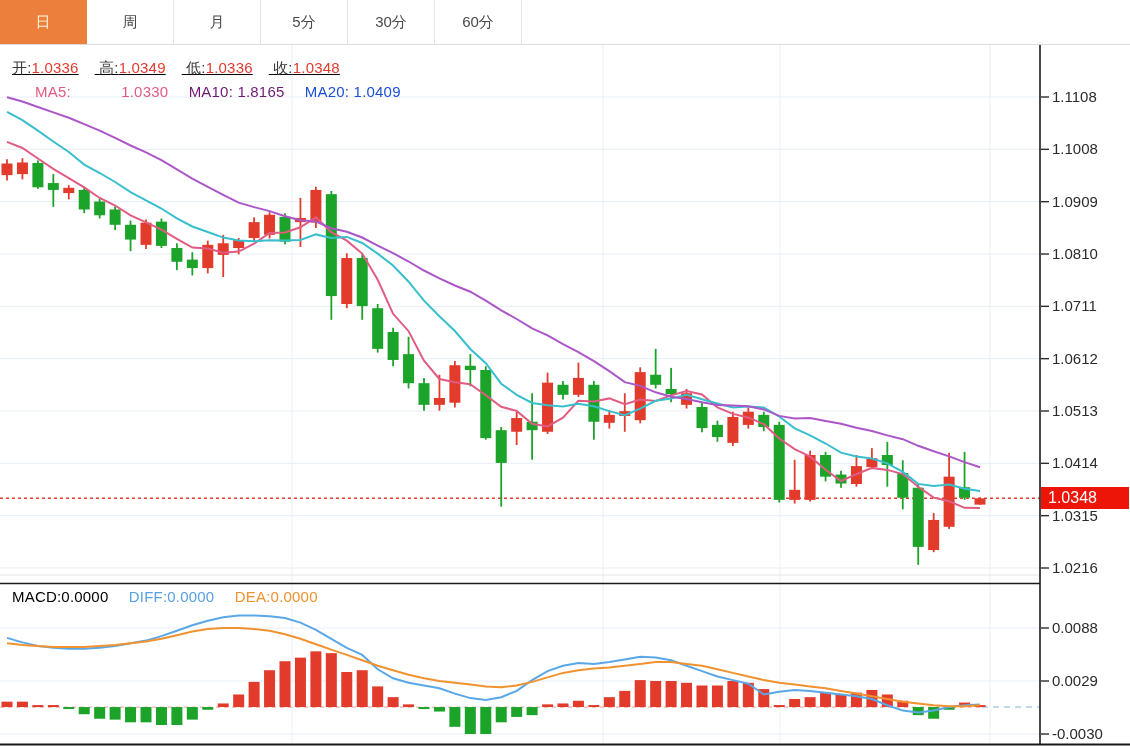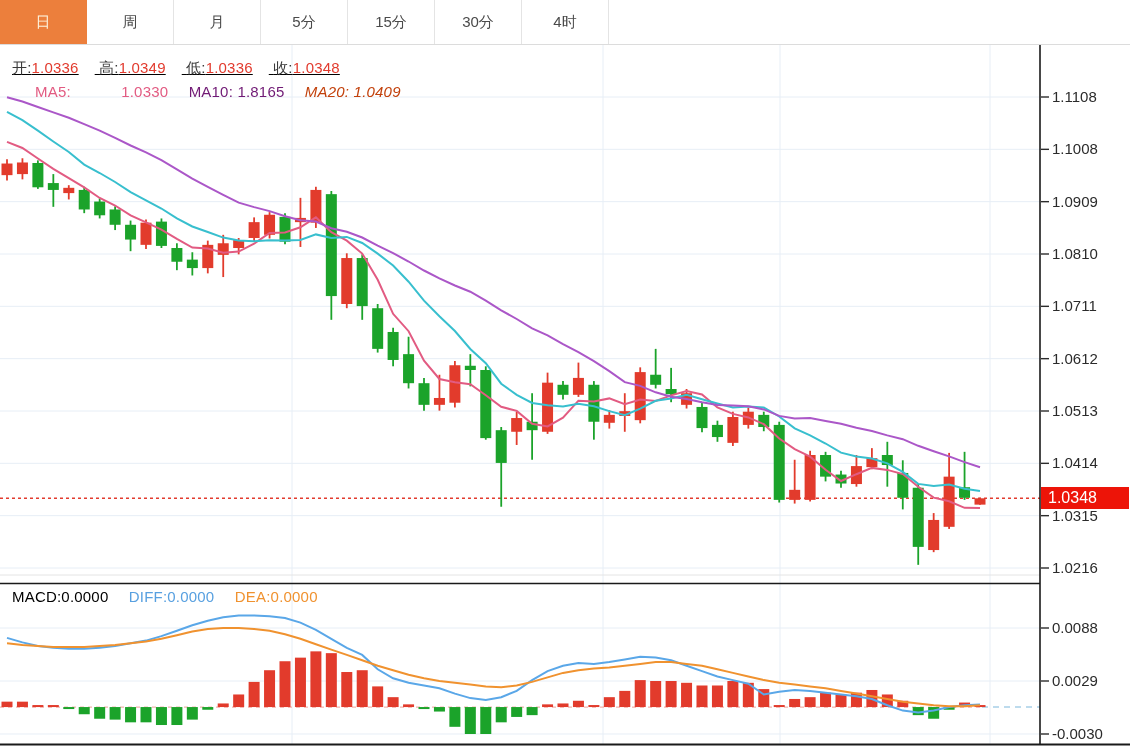--- a/index.html
+++ b/index.html
@@ -10,39 +10,38 @@
   .tab{width:87px;height:44px;line-height:44px;text-align:center;font-size:15px;color:#4a4a4a;
        border-right:1px solid #e4e4e4;box-sizing:border-box;background:#fff;cursor:pointer;}
   .tab.selected{background:#ec7f3c;color:#fdf3dd;border-right:1px solid #ec7f3c;}
   .row{position:absolute;left:12px;font-size:15px;white-space:nowrap;z-index:4;letter-spacing:0.2px;}
   #ohlc-row{top:59px;text-decoration:underline;}
   #ma-row{top:83px;}
   #macd-row{top:588px;}
   .lbl{color:#3a3a3a;}
   .val-red{color:#e23b2e;}
   .gap{display:inline-block;width:16px;}
-  .ma5{color:#e25b82;margin-left:23px;} .ma10{color:#701a75;} .ma20{color:#c2410c;font-style:italic;}
+  .ma5{color:#e25b82;margin-left:23px;} .ma10{color:#701a75;} .ma20{color:#1d4ed8;}
   .macd-t{color:#000000;} .diff-t{color:#58a0e0;} .dea-t{color:#f0922f;margin-top:24px;}
   #price-tag{position:absolute;left:1041px;width:88px;height:22px;background:#ed1408;color:#ffffff;
              font-size:16px;line-height:22px;padding-left:7px;box-sizing:border-box;z-index:6;}
   #chart-svg{position:absolute;top:0;left:0;z-index:2;}
 </style>
 </head>
 <body>
 
 <div class="screen">
 
   <div class="tabbar" id="tabbar">
       <div class="tab selected">日</div>
       <div class="tab">周</div>
       <div class="tab">月</div>
       <div class="tab">5分</div>
-      <div class="tab">15分</div>
       <div class="tab">30分</div>
-      <div class="tab">4时</div>
+      <div class="tab">60分</div>
     </div>
 
   <svg id="chart-svg" width="1130" height="747">
       <line x1="0" y1="97" x2="1040" y2="97" stroke="#e7eef6" stroke-width="1"></line>
       <line x1="0" y1="149.33333333333334" x2="1040" y2="149.33333333333334" stroke="#e7eef6" stroke-width="1"></line>
       <line x1="0" y1="201.66666666666669" x2="1040" y2="201.66666666666669" stroke="#e7eef6" stroke-width="1"></line>
       <line x1="0" y1="254" x2="1040" y2="254" stroke="#e7eef6" stroke-width="1"></line>
       <line x1="0" y1="306.33333333333337" x2="1040" y2="306.33333333333337" stroke="#e7eef6" stroke-width="1"></line>
       <line x1="0" y1="358.6666666666667" x2="1040" y2="358.6666666666667" stroke="#e7eef6" stroke-width="1"></line>
       <line x1="0" y1="411" x2="1040" y2="411" stroke="#e7eef6" stroke-width="1"></line>

